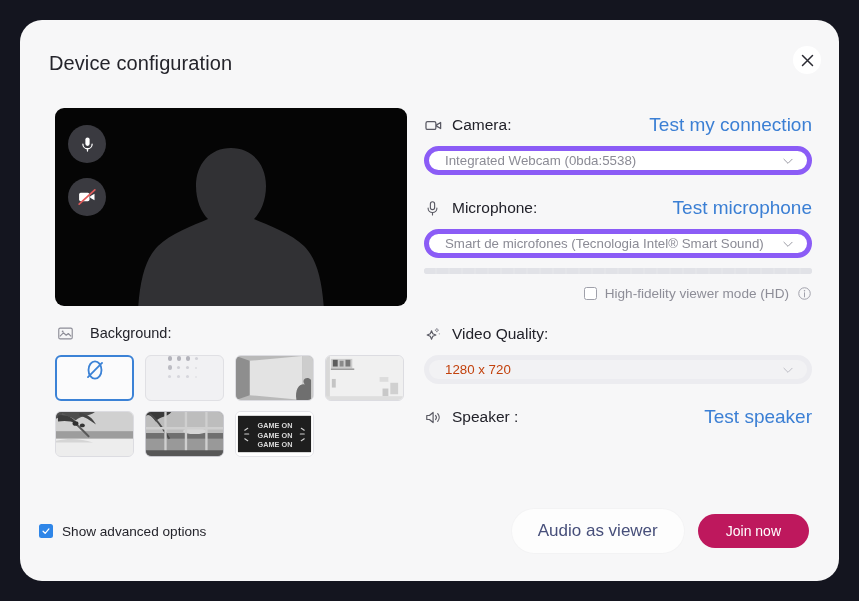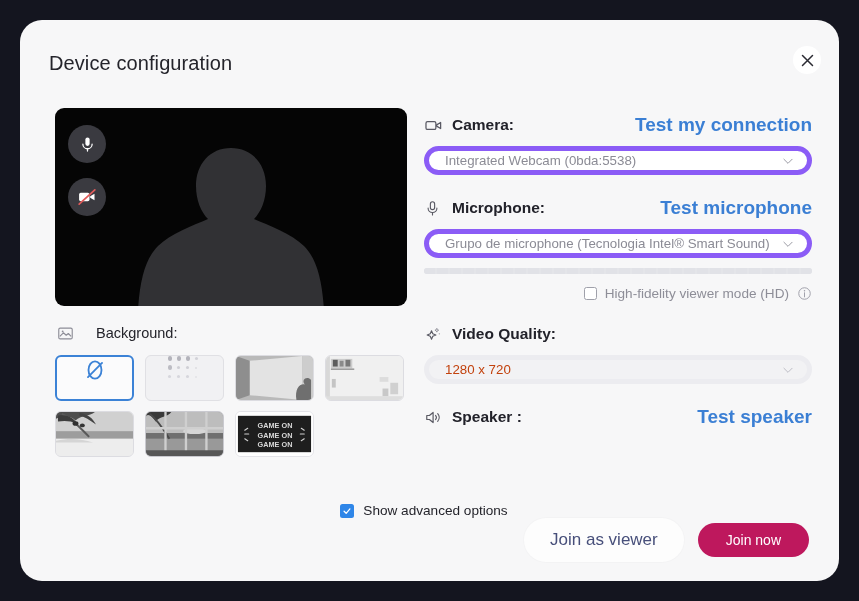--- a/index.html
+++ b/index.html
@@ -66,21 +66,21 @@
     width: 38px; height: 38px;
     border-radius: 50%;
     background: #3a3a40;
     display: flex; align-items: center; justify-content: center;
     cursor: pointer;
   }
   .pill-mic { left: 13px; top: 17px; }
   .pill-cam { left: 13px; top: 70px; }
 
   .bg-header {
-    display: flex; align-items: center; gap: 22px;
+    display: flex; align-items: center; gap: 16px;
     margin-top: 17px; margin-left: 2px;
     height: 20px;
   }
   .bg-header .lbl {
     font-size: 14.5px; color: #24242b;
   }
   .bg-grid {
     display: flex; flex-wrap: wrap;
     gap: 10px 11px;
     margin-top: 12px;
@@ -107,21 +107,20 @@
   
   .right-col {
     position: absolute;
     left: 404px; top: 92px;
     width: 388px;
   }
   .row-head {
     display: flex; align-items: center;
     height: 26px;
     margin-bottom: 8px;
-    font-weight: bold;
   }
   .row-head .ico { width: 24px; display: flex; align-items: center; color:#5a5a64; }
   .row-head .lbl { font-size: 15.5px; color: #22222a; margin-left: 4px; }
   .row-head .link {
     margin-left: auto;
     font-size: 19px;
     color: #3b7fd4;
     cursor: pointer;
   }
   .select {
@@ -175,21 +174,21 @@
   .hifi-row .txt { font-size: 13.6px; color: #8e8e98; }
   .info-ico { color: #9b9ba5; display:flex; cursor: pointer; }
 
   .sect { margin-top: 20px; }
 
   
   .footer {
     position: absolute;
     left: 19px; right: 30px; bottom: 22px;
     height: 56px;
-    display: flex; align-items: center; flex-direction: column;
+    display: flex; align-items: center;
   }
   .adv-wrap { display: flex; align-items: center; gap: 9px; cursor: pointer; }
   .chk-blue {
     width: 14px; height: 14px;
     border-radius: 2.5px;
     background: #2f86e8;
     display: flex; align-items: center; justify-content: center;
     flex: none;
   }
   .adv-wrap .txt { font-size: 13.6px; color: #24242b; }
@@ -404,21 +403,21 @@
             <svg width="17" height="17" viewBox="0 0 24 24">
               <rect x="9" y="2.5" width="6" height="11" rx="3" fill="none" stroke="#5a5a64" stroke-width="1.6"></rect>
               <path d="M5.8 11.5 a6.2 6.2 0 0 0 12.4 0" fill="none" stroke="#5a5a64" stroke-width="1.6" stroke-linecap="round"></path>
               <path d="M12 17.8 v3.4" stroke="#5a5a64" stroke-width="1.6" stroke-linecap="round"></path>
             </svg>
           </span>
           <span class="lbl">Microphone:</span>
           <span class="link">Test microphone</span>
         </div>
         <div class="select">
-          <span>Grupo de microphone (Tecnologia Intel® Smart Sound)</span>
+          <span>Smart de microfones (Tecnologia Intel® Smart Sound)</span>
           <span class="chev">
             <svg width="14" height="14" viewBox="0 0 24 24">
                 <path d="M5 9 L12 16 L19 9" fill="none" stroke="currentColor" stroke-width="1.7" stroke-linecap="round" stroke-linejoin="round"></path>
               </svg>
           </span>
         </div>
         <div class="level-meter">
           <i></i>
             <i></i>
             <i></i>
@@ -503,19 +502,19 @@
     <div class="footer">
       <div class="adv-wrap">
         <span class="chk-blue">
           <svg width="10" height="10" viewBox="0 0 24 24">
             <path d="M5 12.5 L10 17.5 L19 7" fill="none" stroke="#ffffff" stroke-width="3" stroke-linecap="round" stroke-linejoin="round"></path>
           </svg>
         </span>
         <span class="txt">Show advanced options</span>
       </div>
       <div class="btns">
-        <button class="btn-viewer">Join as viewer</button>
+        <button class="btn-viewer">Audio as viewer</button>
         <button class="btn-join">Join now</button>
       </div>
     </div>
 
   </div>
 </div>
 
 </body></html>

